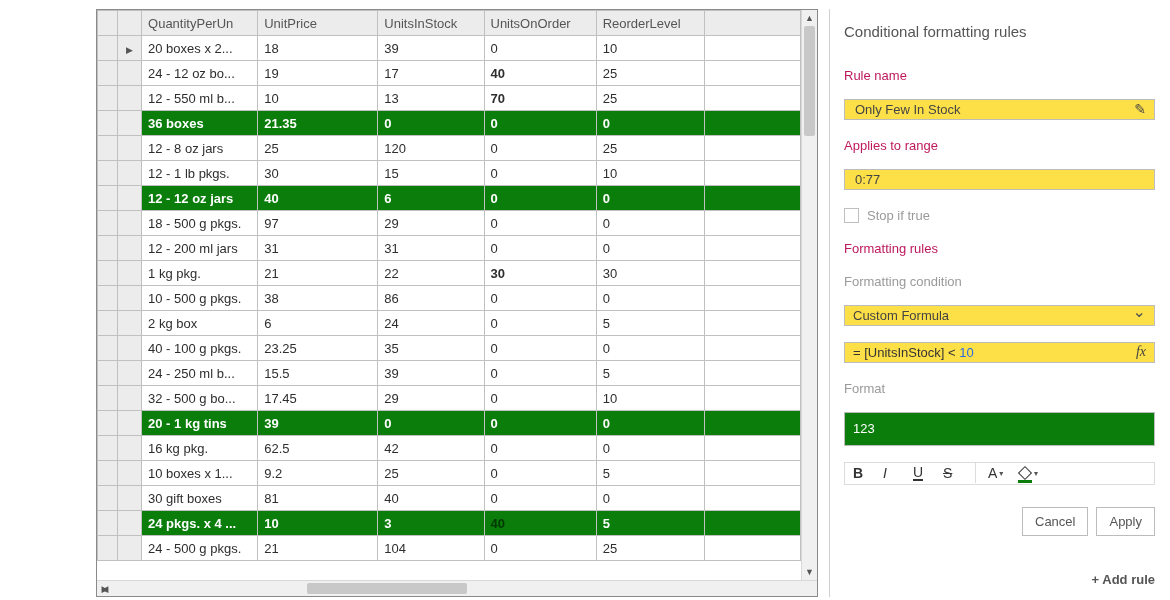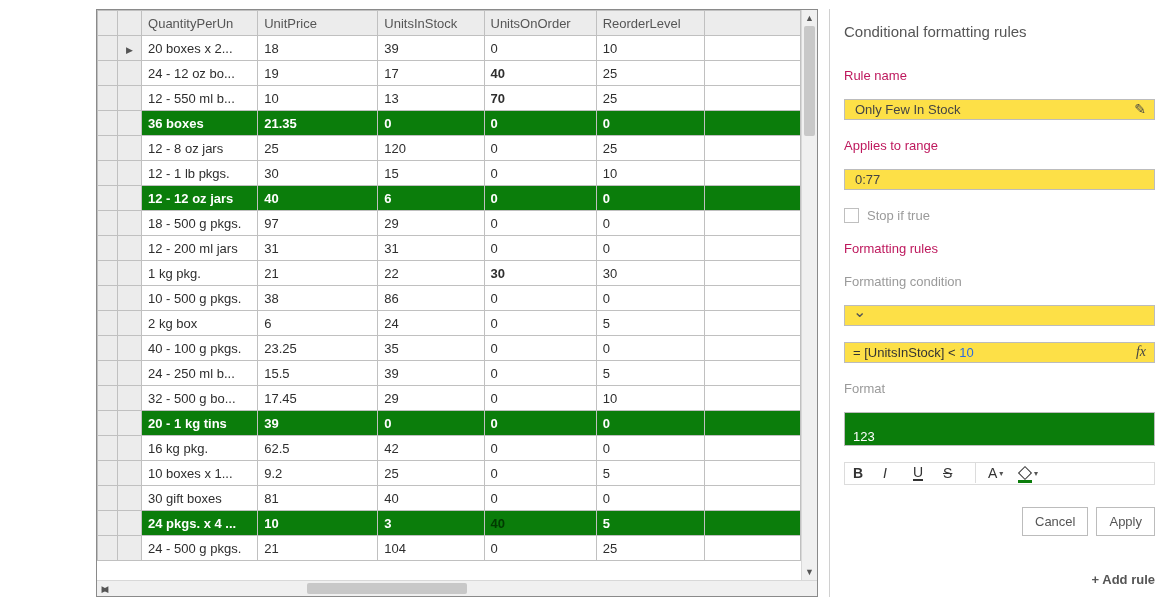--- a/index.html
+++ b/index.html
@@ -181,20 +181,21 @@
   }
   .formula-display {
     color: #333;
   }
   .formula-display .num { color: #2d6cdf; }
   .format-preview {
     background: #0b7d0b;
     color: #fff;
     height: 28px;
     display: flex;
+    align-items: center;
     padding: 16px 8px;
     border: 1px solid #bcbcbc;
   }
   .toolbar {
     border: 1px solid #dcdcdc;
     height: 36px;
     display: flex;
     align-items: center;
     padding: 0 8px;
     gap: 10px;
@@ -531,20 +532,21 @@
     </div>
 
     <div class="checkbox-row">
       <span class="box"></span>
       <span>Stop if true</span>
     </div>
 
     <div class="label">Formatting rules</div>
     <div class="label sub">Formatting condition</div>
     <div class="input-row">
+      <span style="flex:1;color:#444;">Custom Formula</span>
       <span class="suffix-icon chevron-icon"></span>
     </div>
     <div class="input-row">
       <span class="formula-display" style="flex:1">
         <span>= [UnitsInStock] &lt; </span><span class="num">10</span>
       </span>
       <span class="suffix-icon fx-icon">fx</span>
     </div>
 
     <div class="label sub">Format</div>

